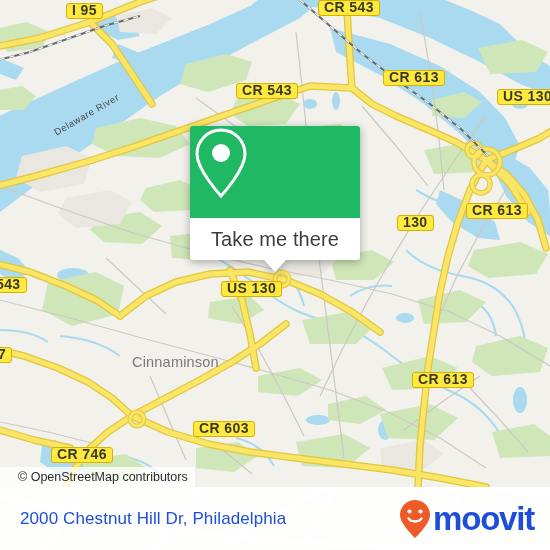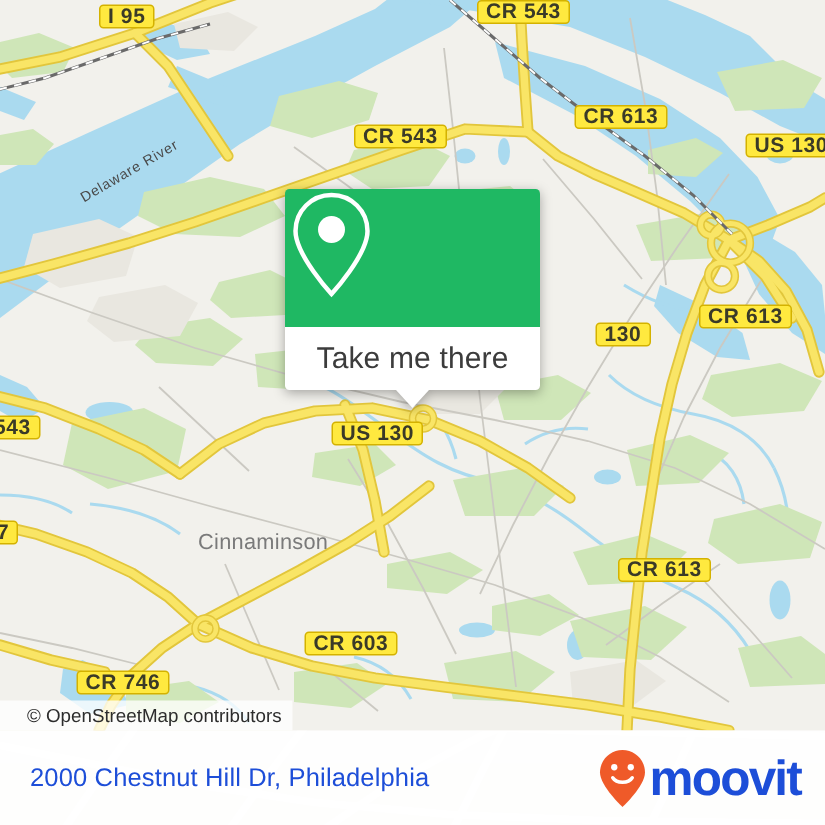--- a/index.html
+++ b/index.html
@@ -295,21 +295,21 @@
     <div class="shield" style="left:318px;top:0px;">CR 543</div>
     <div class="shield" style="left:236px;top:83px;">CR 543</div>
     <div class="shield" style="left:383px;top:70px;">CR 613</div>
     <div class="shield" style="left:497px;top:89px;">US 130</div>
     <div class="shield" style="left:466px;top:203px;">CR 613</div>
     <div class="shield" style="left:352px;top:215px;margin-left:45px;">130</div>
     <div class="shield" style="left:-10px;top:277px;">543</div>
     <div class="shield" style="left:221px;top:281px;">US 130</div>
     <div class="shield" style="left:-8px;top:347px;">7</div>
     <div class="shield" style="left:412px;top:372px;">CR 613</div>
-    <div class="shield" style="left:203px;top:421px;">CR 603</div>
+    <div class="shield" style="left:193px;top:421px;">CR 603</div>
     <div class="shield" style="left:51px;top:447px;">CR 746</div>
 
     <div class="popup">
       <div class="popup-head">
         <svg width="62" height="74" viewBox="0 0 62 74">
           <path d="M31 4 C17.7 4 7 14.7 7 28 C7 44 31 70 31 70 C31 70 55 44 55 28 C55 14.7 44.3 4 31 4 Z" fill="none" stroke="#ffffff" stroke-width="3"></path>
           <circle cx="31" cy="27" r="9" fill="#ffffff"></circle>
         </svg>
       </div>
       <div class="popup-foot">Take me there</div>

